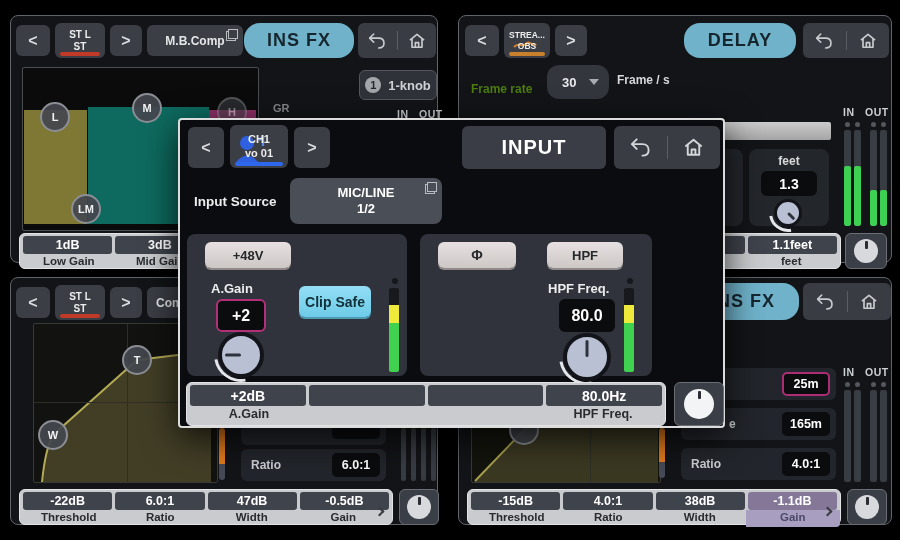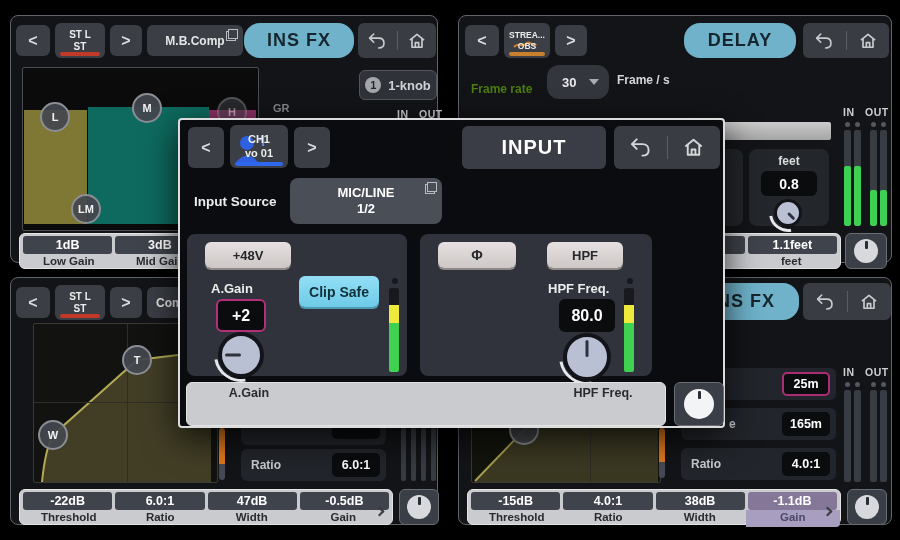--- a/index.html
+++ b/index.html
@@ -166,21 +166,21 @@
   <span class="wlabel" style="left:12px;top:66px;font-size:12px;color:#4d7c0f">Frame rate</span>
   <div class="dropdown" style="left:88px;top:49px;width:62px;height:34px">
     <span class="dval">30</span>
     <span class="tri"></span>
   </div>
   <span class="wlabel" style="left:158px;top:57px;font-size:12px;color:#d4d6d9">Frame / s</span>
   <div class="abs" style="left:12px;top:106px;width:360px;height:18px;background:linear-gradient(#cbcbcb,#a5a5a5);border-radius:2px"></div>
   <div class="abs" style="left:202px;top:133px;width:82px;height:77px;background:#23262b;border-radius:8px"></div>
   <div class="abs" style="left:290px;top:133px;width:80px;height:77px;background:#23262b;border-radius:8px">
     <span class="wlabel" style="left:0;right:0;top:5px;font-size:12px;text-align:center;color:#d8dadc">feet</span>
-    <div class="vbox" style="left:12px;top:22px;width:56px;height:25px;font-size:14px">0.8</div>
+    <div class="vbox" style="left:12px;top:22px;width:56px;height:25px;font-size:14px">1.3</div>
     <div class="knob k-dr" style="left:25px;top:50px;width:28px;height:28px;border-width:3px">
         <span class="ind"></span>
       </div>
   </div>
   <span class="iolab" style="left:384px;top:90px">IN</span>
   <span class="iolab" style="left:406px;top:90px">OUT</span>
   <span class="mdot" style="left:386px;top:106px"></span>
   <span class="mdot" style="left:396px;top:106px"></span>
   <span class="mdot" style="left:412px;top:106px"></span>
   <span class="mdot" style="left:422px;top:106px"></span>
@@ -374,38 +374,44 @@
     <span class="copy c2"></span>
   </div>
 
   <div class="msec" style="left:7px;top:114px;width:220px;height:142px">
     <div class="lightbtn" style="left:18px;top:8px;width:86px;height:26px">+48V</div>
     <span class="wlabel" style="left:24px;top:47px">A.Gain</span>
     <div class="vbox mag" style="left:29px;top:65px;width:50px;height:33px;font-size:16px">+2</div>
     <div class="knob k-left" style="left:31px;top:98px;width:46px;height:46px">
         <span class="ind"></span>
       </div>
-    <div class="cyanbtn" style="left:112px;top:42px;width:80px;height:31px">Clip Safe</div>
+    <div class="cyanbtn" style="left:112px;top:52px;width:72px;height:31px">Clip Safe</div>
     <span class="mdot dark" style="left:205px;top:44px;width:6px;height:6px"></span>
     <div class="mtrack seg" style="left:202px;top:54px;width:10px;height:84px"></div>
   </div>
 
   <div class="msec" style="left:240px;top:114px;width:232px;height:142px">
     <div class="lightbtn" style="left:18px;top:8px;width:78px;height:26px;font-size:14px">Φ</div>
     <div class="lightbtn" style="left:127px;top:8px;width:76px;height:26px">HPF</div>
     <span class="wlabel" style="left:128px;top:47px">HPF Freq.</span>
     <div class="vbox" style="left:139px;top:65px;width:56px;height:33px;font-size:16px">80.0</div>
     <div class="knob k-up" style="left:143px;top:99px;width:48px;height:48px">
         <span class="ind"></span>
       </div>
     <span class="mdot dark" style="left:207px;top:44px;width:6px;height:6px"></span>
     <div class="mtrack seg" style="left:204px;top:54px;width:10px;height:84px"></div>
   </div>
 
   <div class="fstrip" style="left:6px;top:262px;width:480px;height:44px">
+    <div class="fcells" style="height:21px">
+      <div class="fcell" style="font-size:14px">+2dB</div>
+      <div class="fcell"></div>
+      <div class="fcell"></div>
+      <div class="fcell" style="font-size:14px">80.0Hz</div>
+    </div>
     <div class="flabs" style="height:16px">
       <span class="flab" style="font-size:12.5px">A.Gain</span>
       <span class="flab"></span>
       <span class="flab"></span>
       <span class="flab" style="font-size:12.5px">HPF Freq.</span>
     </div>
   </div>
   <div class="kbsq" style="left:494px;top:262px;width:50px;height:44px">
       <span class="kcirc" style="width:30px;height:30px;background:#f3f4f6"></span>
     </div>

